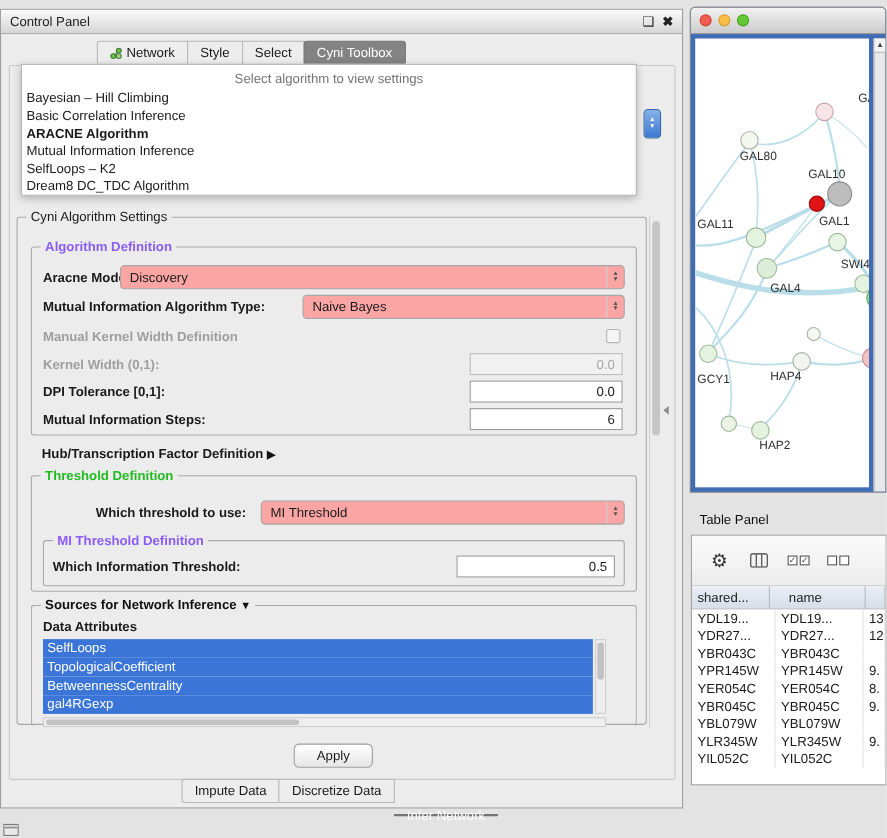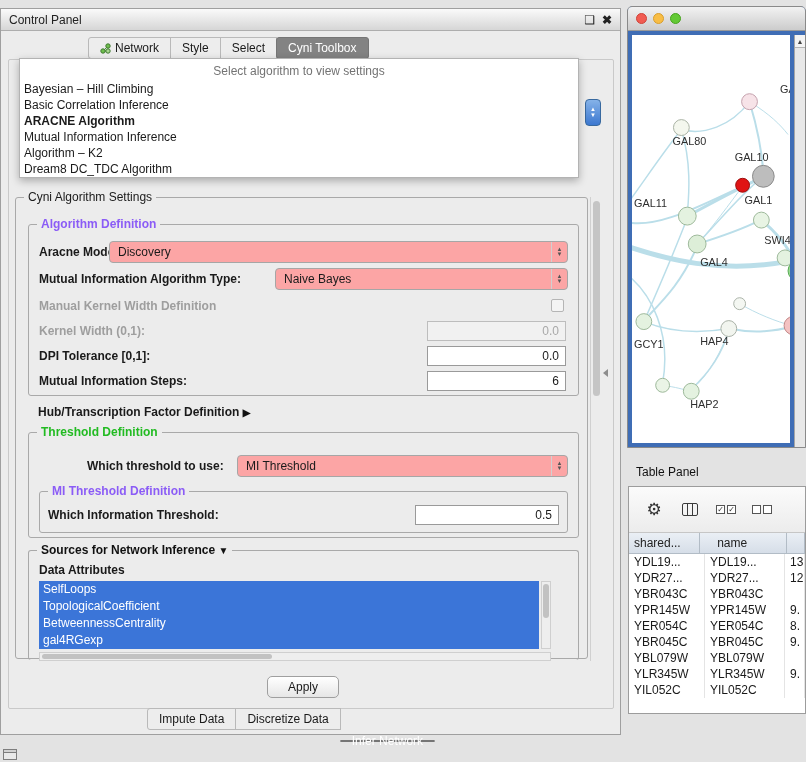--- a/index.html
+++ b/index.html
@@ -70,21 +70,21 @@
         white-space:nowrap; overflow:hidden; }
   .vscroll { position:absolute; width:10px; background:#eeeeee; border:1px solid #cfcfcf; }
   .vscroll .thumb { position:absolute; left:1px; right:1px; background:#c2c2c2; border-radius:4px; }
   .hscroll { position:absolute; height:9px; background:#eeeeee; border:1px solid #cfcfcf; }
   .hscroll .thumb { position:absolute; top:1px; bottom:1px; background:#c2c2c2; border-radius:4px; }
 
   .apply-btn { position:absolute; left:266px; top:667px; width:72px; height:22px;
         background:linear-gradient(#ffffff,#e6e6e6); border:1px solid #9f9f9f; border-radius:5px;
         text-align:center; line-height:20px; }
 
-  .bottom-tabs { position:absolute; left:147px; top:699px; display:flex; height:22px; }
+  .bottom-tabs { position:absolute; left:165px; top:699px; display:flex; height:22px; }
 
   
   .set-scroll { position:absolute; left:589px; top:188px; width:11px; height:464px;
         background:#ececec; border-left:1px solid #d0d0d0; }
   .set-scroll .thumb { position:absolute; left:2px; width:7px; top:4px; height:195px;
         background:#c5c5c5; border-radius:4px; }
 
   .splitter-arrow { position:absolute; left:603px; top:369px; width:0; height:0;
         border-top:4px solid transparent; border-bottom:4px solid transparent; border-right:5px solid #8d8d8d; }
 
@@ -170,21 +170,21 @@
   </div>
 
   <div class="combo-fragment">▲<br>▼</div>
 
   <div class="algo-popup">
     <div class="algo-placeholder">Select algorithm to view settings</div>
     <div class="algo-item">Bayesian – Hill Climbing</div>
     <div class="algo-item">Basic Correlation Inference</div>
     <div class="algo-item selected">ARACNE Algorithm</div>
     <div class="algo-item">Mutual Information Inference</div>
-    <div class="algo-item">Algorithm – K2</div>
+    <div class="algo-item">SelfLoops – K2</div>
     <div class="algo-item">Dream8 DC_TDC Algorithm</div>
   </div>
 
   <div class="gbox" style="left:14px; top:188px; width:573px; height:462px;">
     <span class="gtitle">Cyni Algorithm Settings</span>
 
     <div class="gbox" style="left:12px; top:26px; right:8px; height:172px;">
       <span class="gtitle blue">Algorithm Definition</span>
 
       <span class="lbl" style="left:10px; top:20px;">Aracne Mode:</span>

